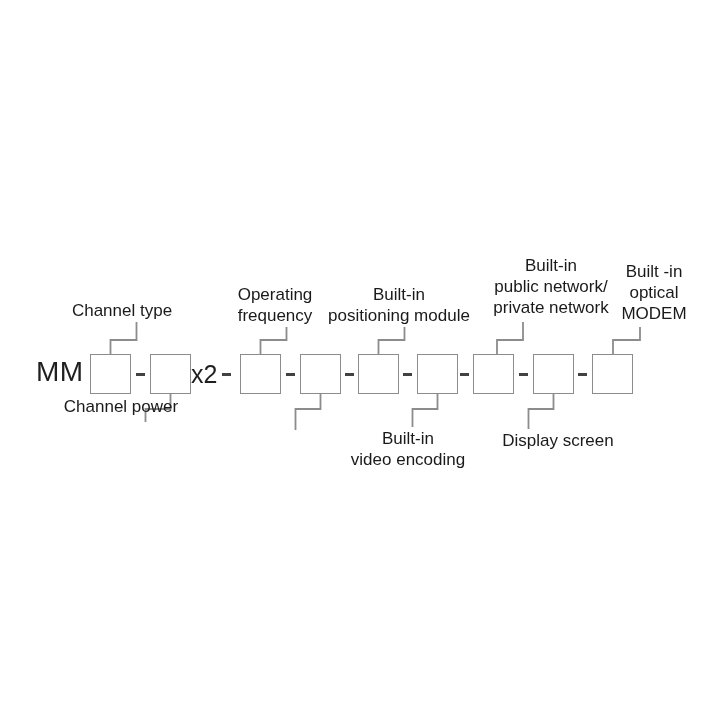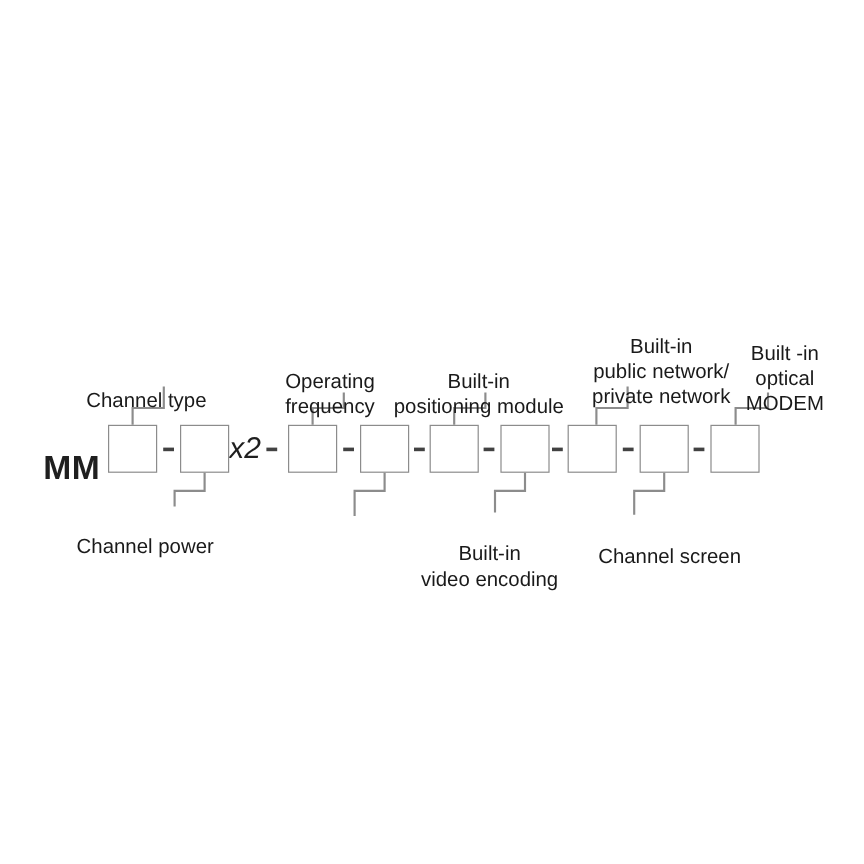--- a/index.html
+++ b/index.html
@@ -13,36 +13,35 @@
   .canvas {
     position: relative;
     width: 720px;
     height: 720px;
     background: #ffffff;
     overflow: hidden;
   }
   .prefix {
     position: absolute;
     left: 36px;
-    top: 376px;
+    top: 358px;
     font-size: 28px;
-    font-weight: 700;
+    font-weight: 400;
     letter-spacing: 0.5px;
     color: #1f1f1f;
     line-height: 28px;
   }
   .mult {
     position: absolute;
     left: 191px;
     top: 362px;
     font-size: 25px;
     font-weight: 500;
     color: #1f1f1f;
     line-height: 25px;
-    font-style: italic;
   }
   .box {
     position: absolute;
     top: 354px;
     width: 41px;
     height: 40px;
     border: 1.6px solid #8c8c8c;
     background: #ffffff;
     box-sizing: border-box;
   }
@@ -60,21 +59,20 @@
     pointer-events: none;
   }
   .label {
     position: absolute;
     transform: translateX(-50%);
     font-size: 17px;
     line-height: 21px;
     color: #1a1a1a;
     text-align: center;
     white-space: pre-line;
-    margin-top: 23px;
   }
 </style>
 </head>
 <body>
 
 <div class="canvas">
 
   <div class="prefix">MM</div>
   <div class="mult">x2</div>
 
@@ -116,18 +114,18 @@
 frequency</div>
   <div class="label" style="left:399px; top:284px">Built-in
 positioning module</div>
   <div class="label" style="left:551px; top:255px">Built-in
 public network/
 private network</div>
   <div class="label" style="left:654px; top:261px">Built -in
 optical
 MODEM</div>
 
-  <div class="label" style="left:121px; top:422px">Channel power</div>
+  <div class="label" style="left:121px; top:396px">Channel power</div>
   <div class="label" style="left:408px; top:428px">Built-in
 video encoding</div>
-  <div class="label" style="left:558px; top:430px">Channel screen</div>
+  <div class="label" style="left:558px; top:430px">Display screen</div>
 
 </div>
 
 </body></html>

